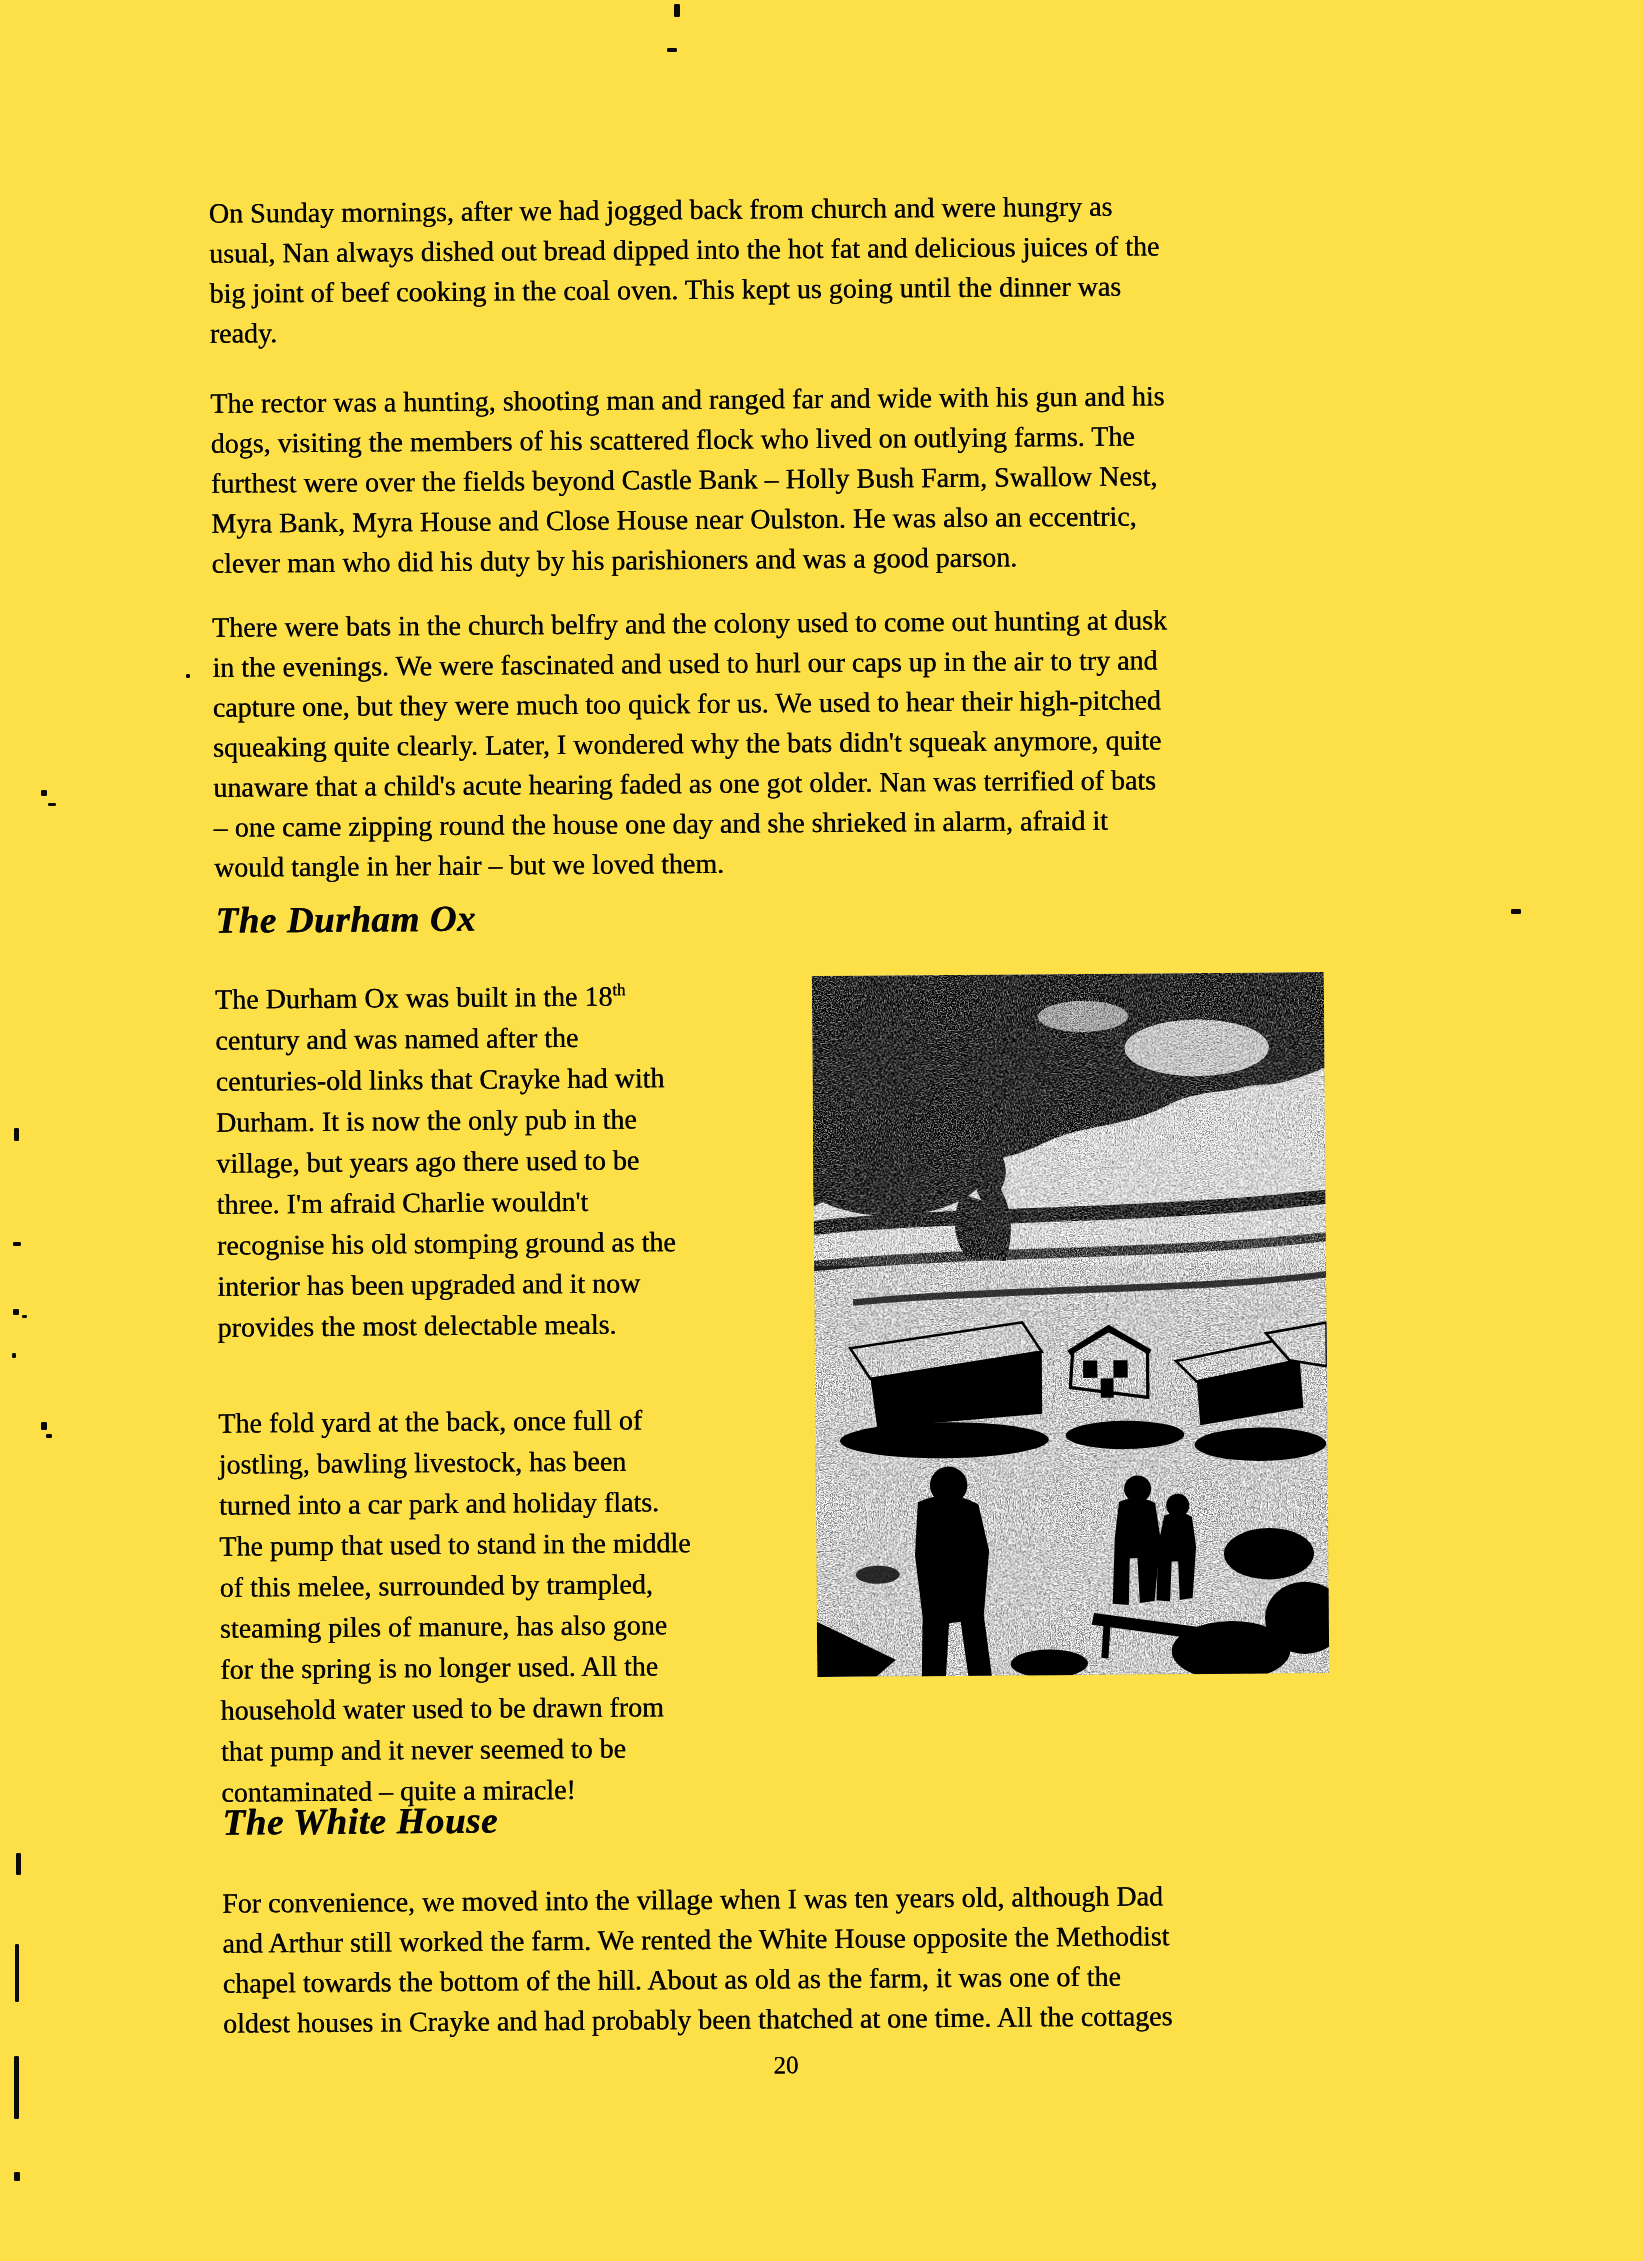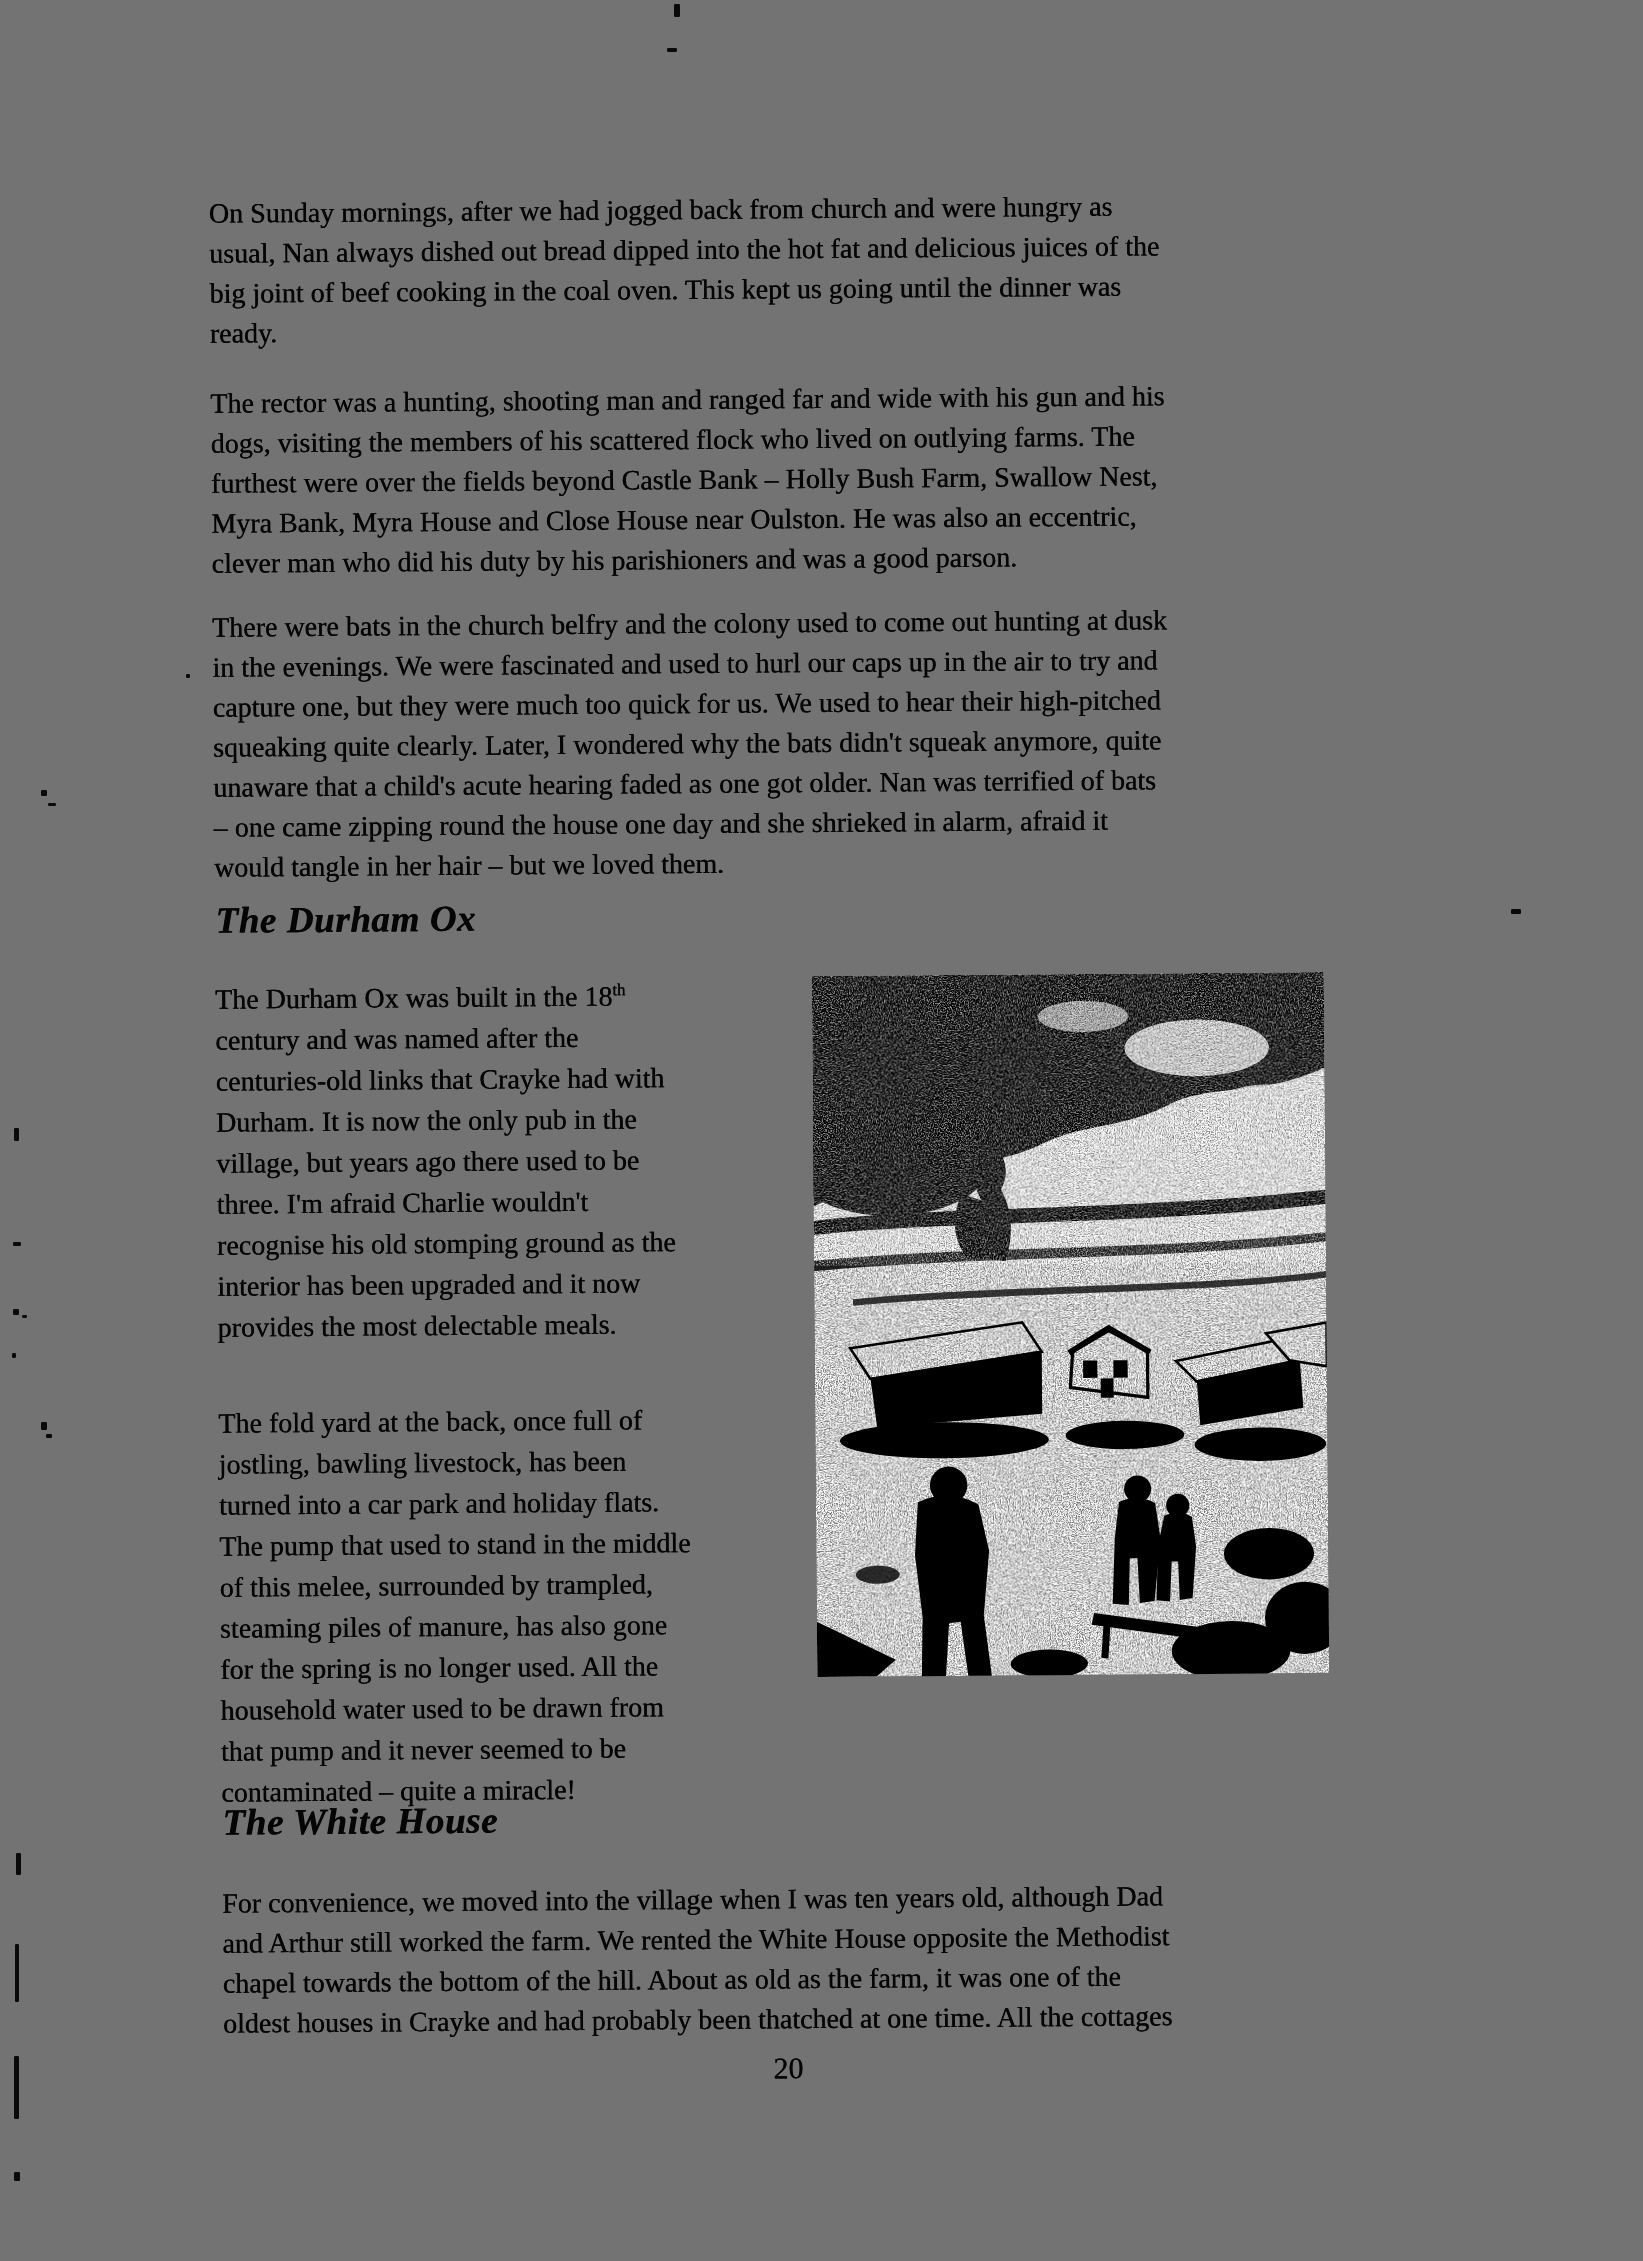--- a/index.html
+++ b/index.html
@@ -1,17 +1,17 @@
 <!DOCTYPE html>
 <html style="font-size:10.3px"><head>
 <meta charset="utf-8">
 <style>
   html,body { margin:0; padding:0; background:#ffffff; }
   .page {
-    position:relative; width:1643px; height:2261px; background:#737373;
+    position:relative; width:1643px; height:2261px; background:#fde047;
     overflow:hidden; font-family:"Liberation Serif","DejaVu Serif",serif;
     color:#050505;
   }
   
   .scan { position:absolute; inset:0; transform:rotate(-0.45deg); transform-origin:50% 50%; }
 
   .para { position:absolute; left:216px; font-size:28px; line-height:40px;
           white-space:nowrap; text-shadow:0.4px 0 0 #050505; }
   .para .ln { height:40px; }
   .col  { font-size:28px; line-height:41px; }
@@ -28,21 +28,21 @@
   #cp1 { top:974px; }
   #cp2 { top:1398px; }
   #h-white { top:1798px; }
   #p4 { top:1879px; }
 
   sup.ord { font-size:60%; vertical-align:super; line-height:0; }
 
   .photo { position:absolute; left:813px; top:976px; width:512px; height:701px; margin:0; }
   .photo svg { display:block; width:100%; height:100%; }
 
-  .page-number { position:absolute; left:766px; top:2051px; font-size:30px;
+  .page-number { position:absolute; left:766px; top:2051px; font-size:25px;
                  text-shadow:0.4px 0 0 #050505; }
 
   
   .artifact { position:absolute; background:#0a0a0a; border-radius:1.3px; }
 </style>
 </head>
 <body>
 
 <div class="page">
   <div class="scan">

